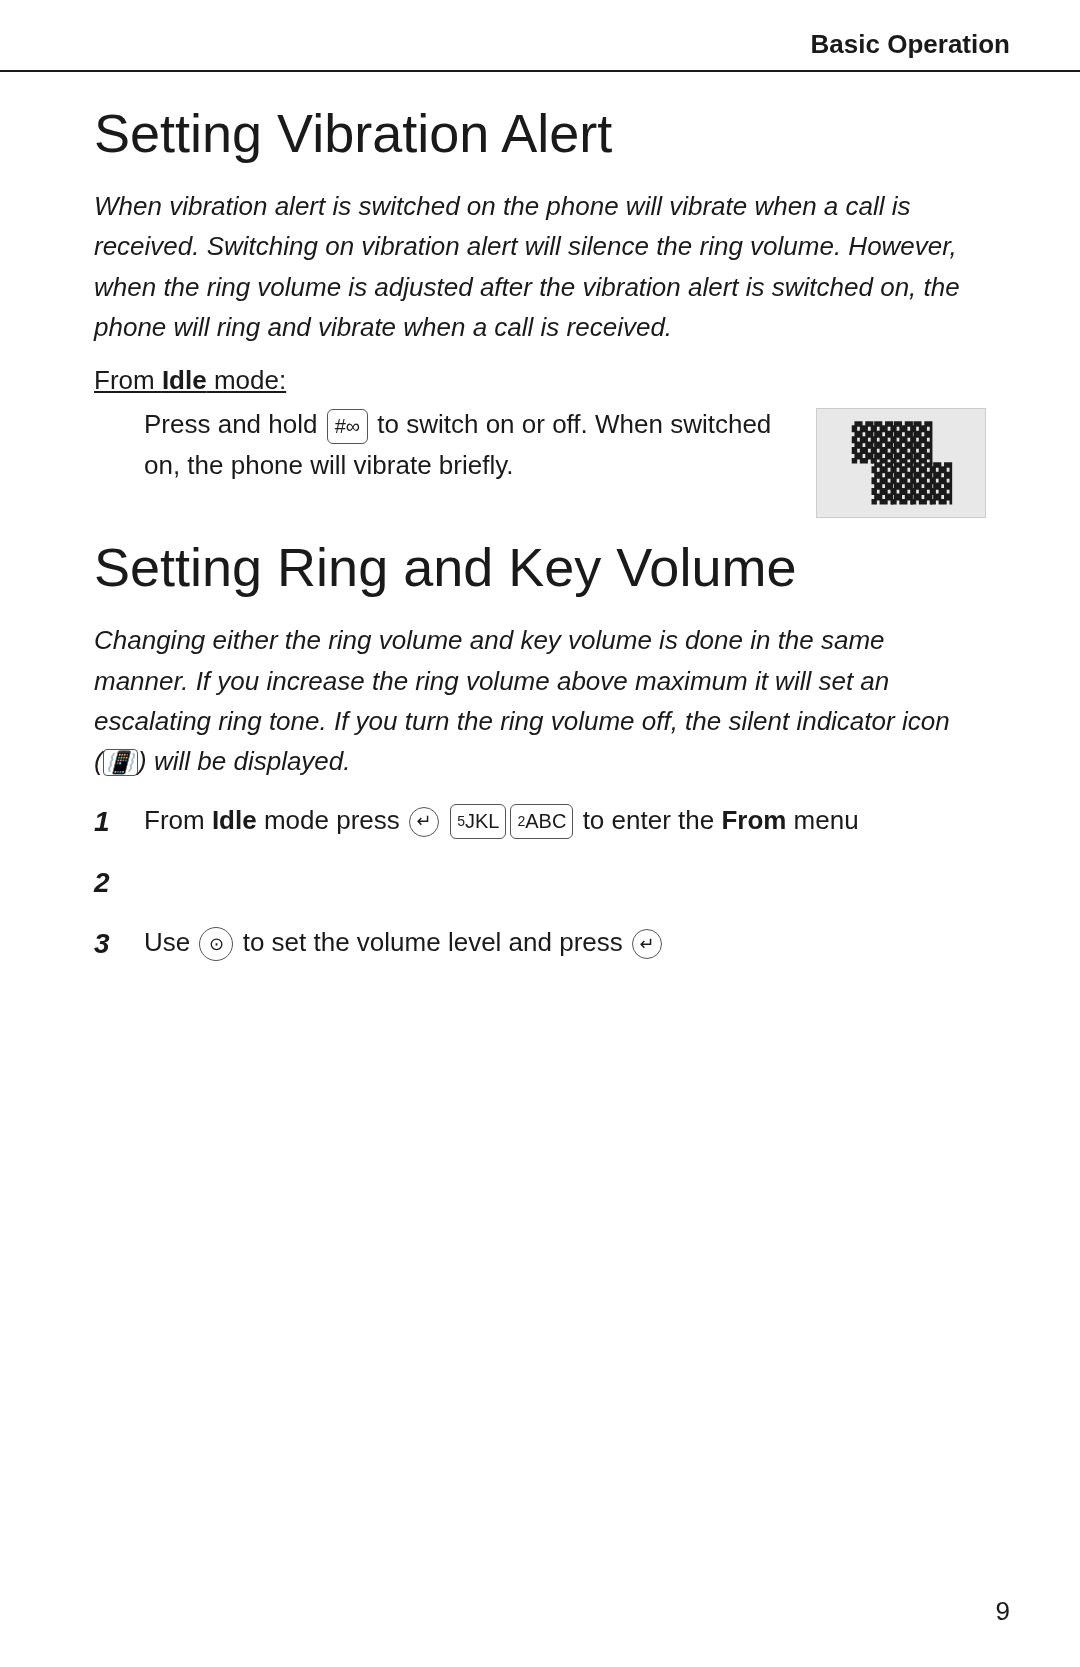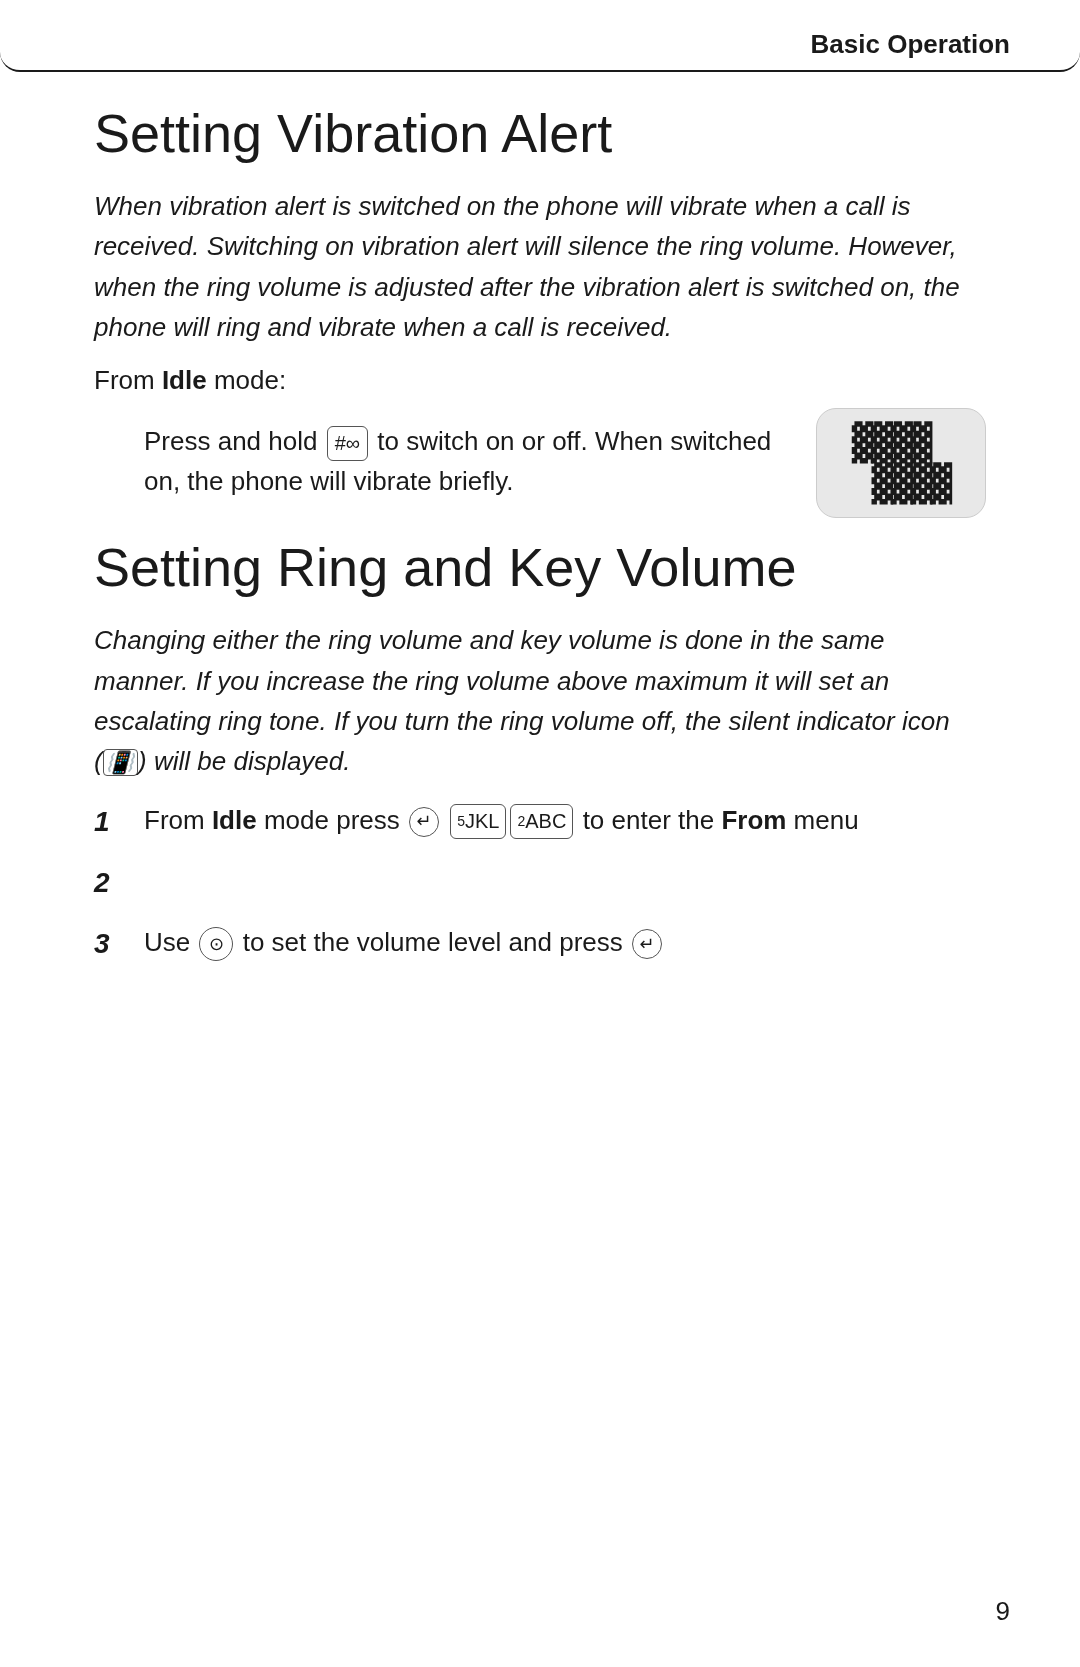--- a/index.html
+++ b/index.html
@@ -1,19 +1,18 @@
 <!DOCTYPE html>
 <html><head>
   <meta charset="utf-8">
   <style>
     * {
       margin: 0;
       padding: 0;
       box-sizing: border-box;
-      border-radius: 20px;
     }
 
     body {
       width: 1080px;
       height: 1667px;
       background: #ffffff;
       font-family: Arial, Helvetica, sans-serif;
       font-size: 28px;
       color: #1a1a1a;
       position: relative;
@@ -50,25 +49,26 @@
       line-height: 1.55;
       color: #1a1a1a;
       margin-bottom: 18px;
       font-style: italic;
     }
 
     .from-mode {
       font-size: 26px;
       margin-top: 10px;
       margin-bottom: 8px;
+      text-decoration: underline;
     }
 
     .indented-block {
       display: flex;
-      align-items: center;
+      align-items: flex-start;
       margin-left: 50px;
       margin-top: 8px;
     }
 
     .indented-text {
       font-size: 26px;
       line-height: 1.55;
       flex: 1;
       padding-right: 20px;
     }

